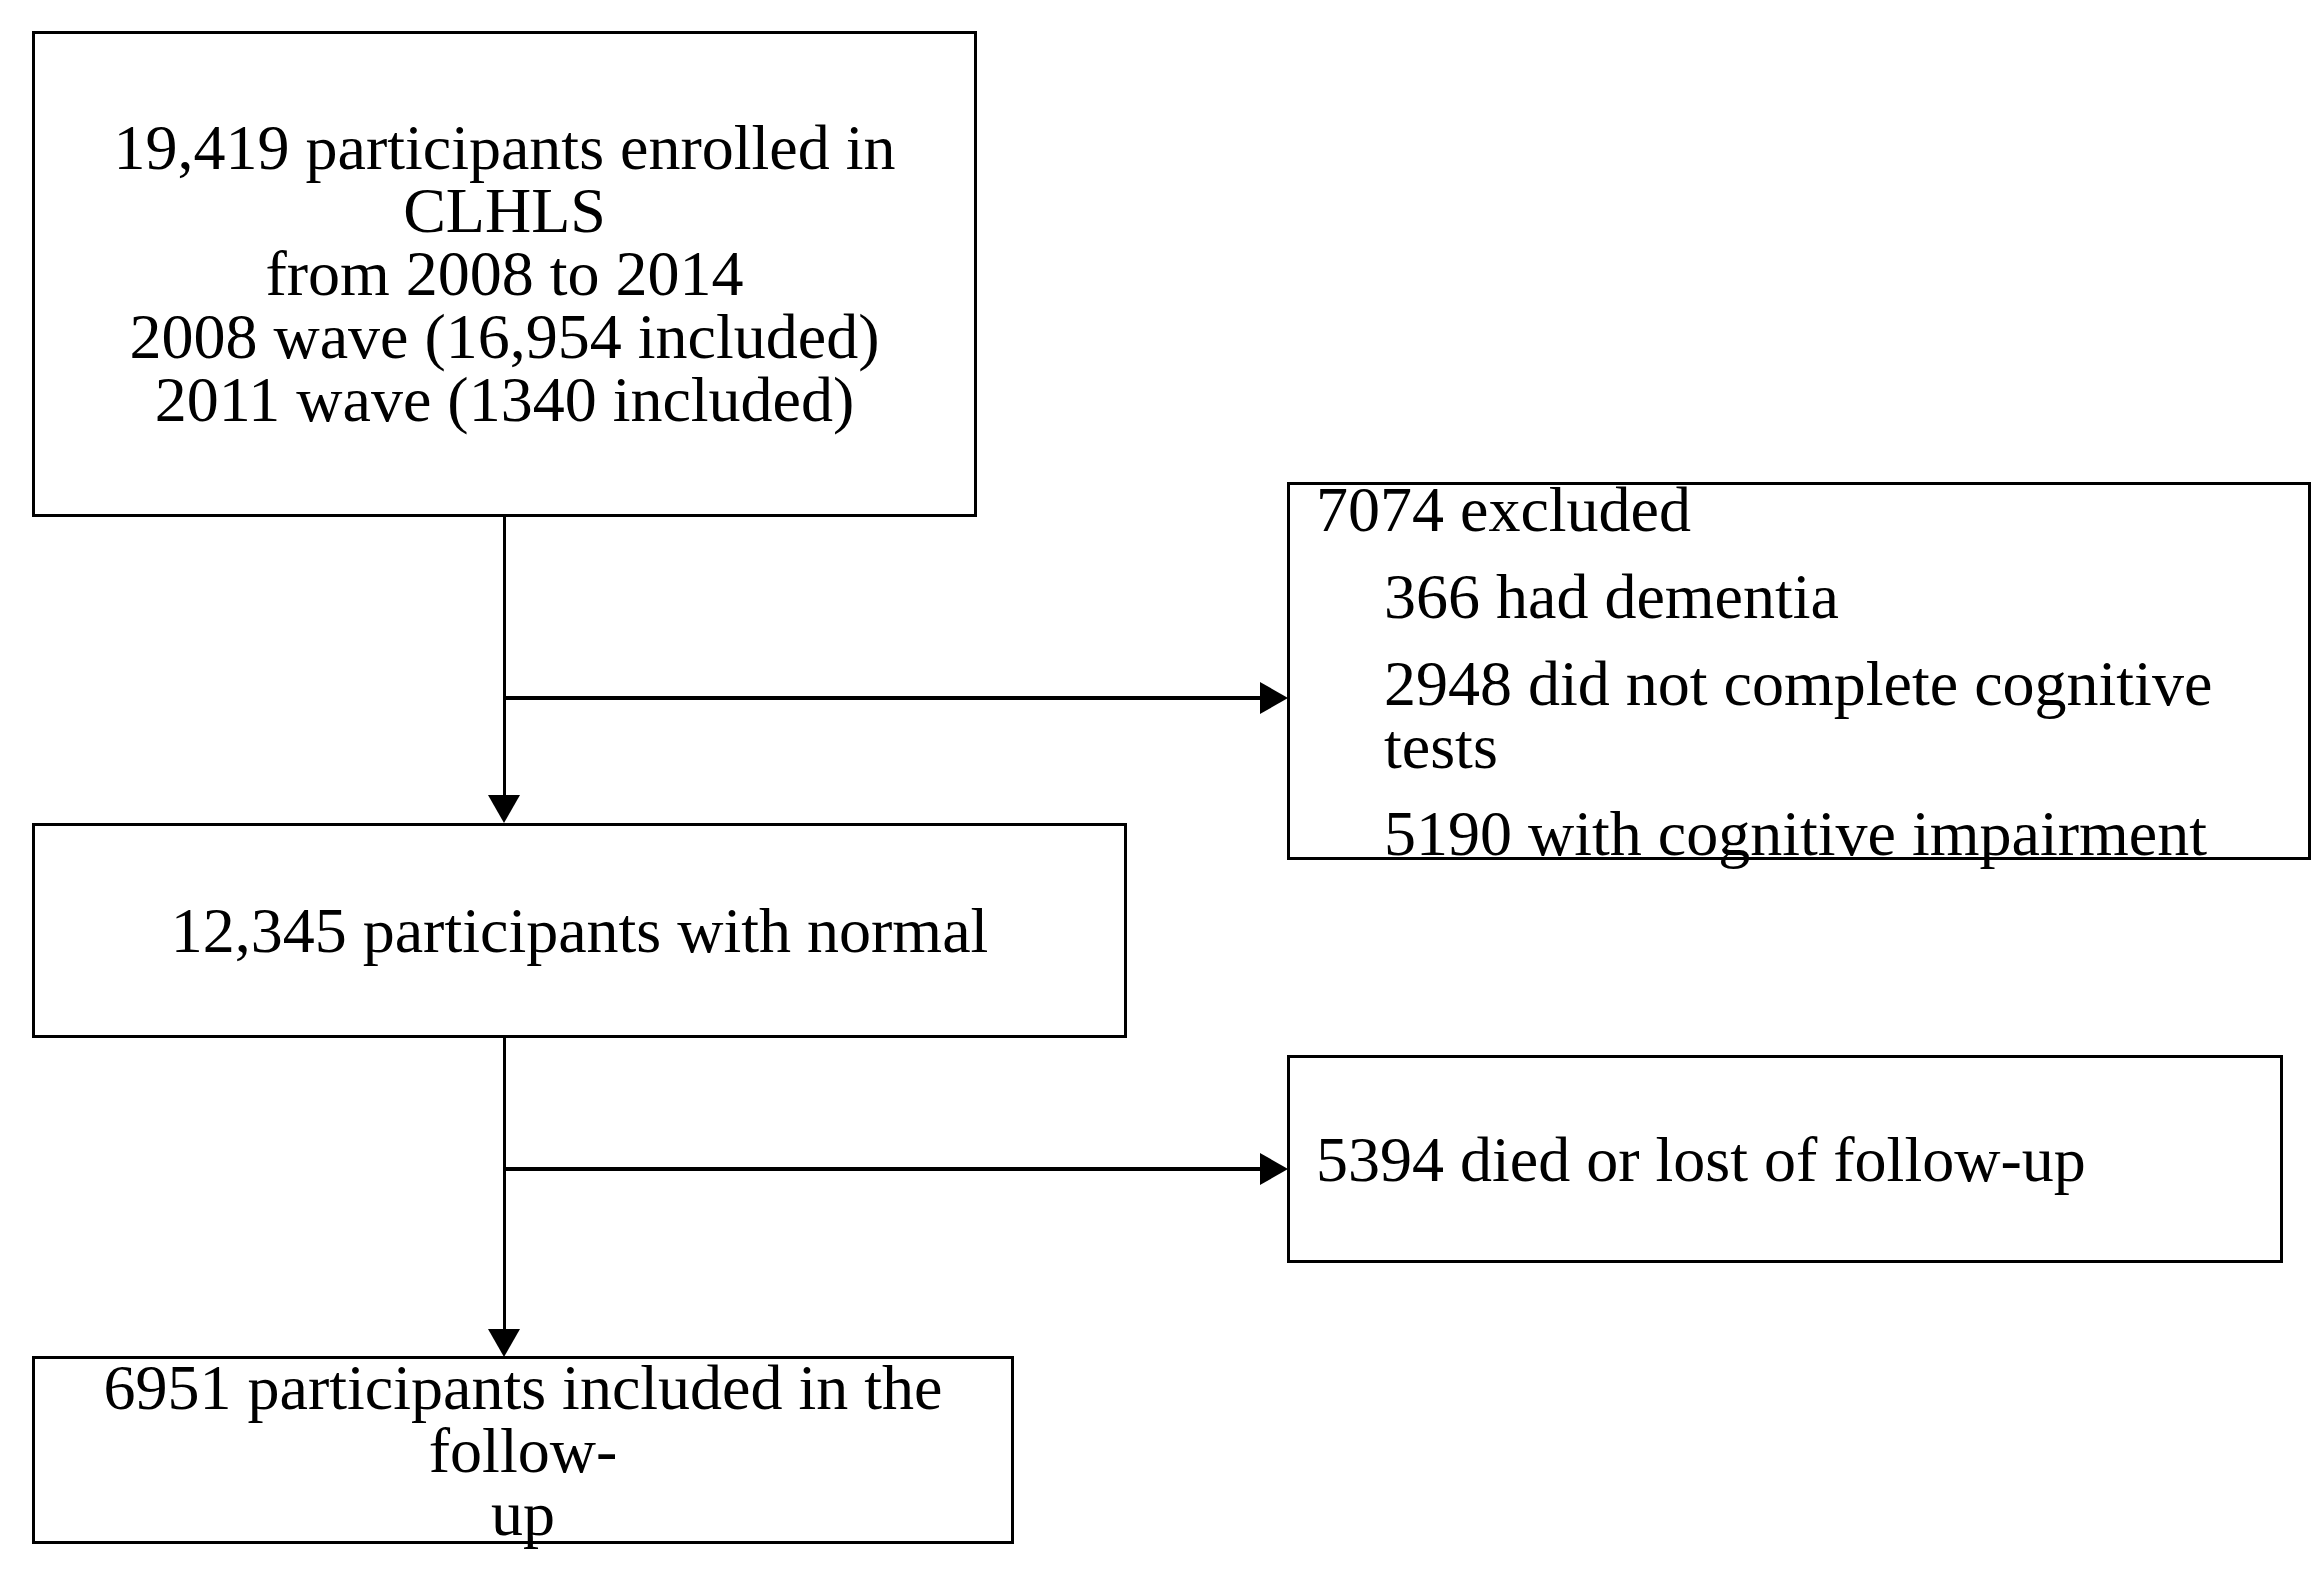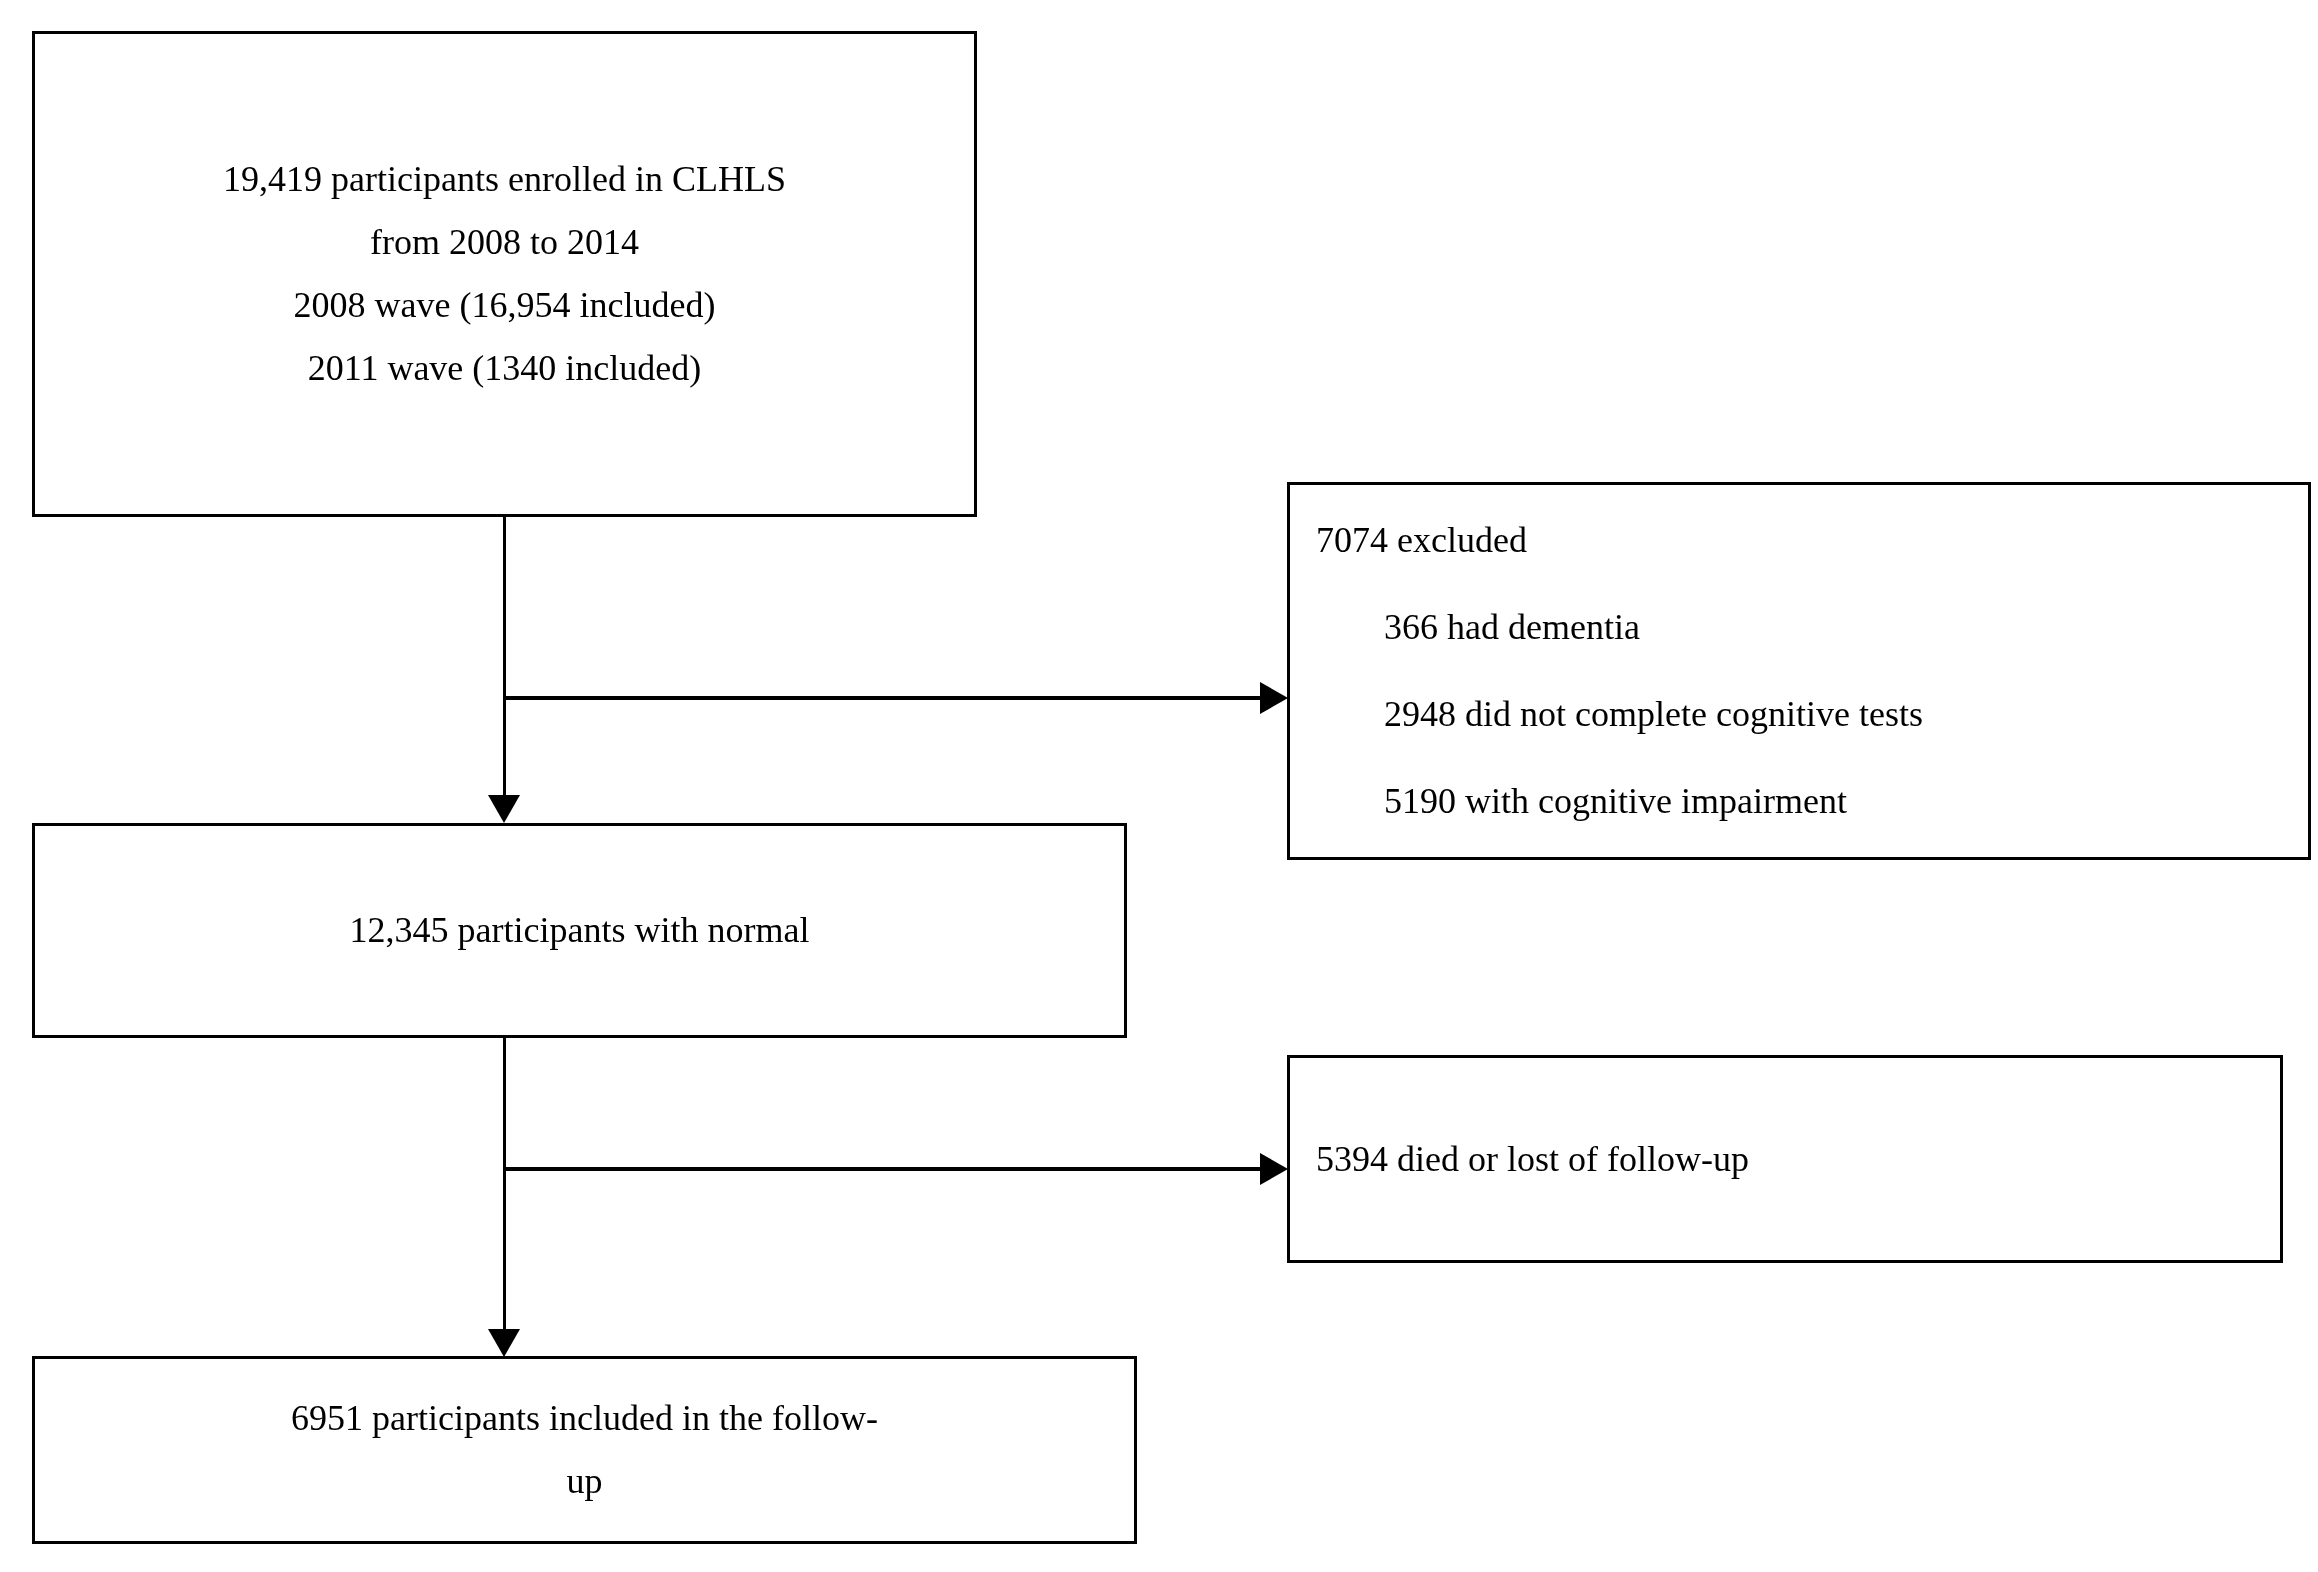--- a/index.html
+++ b/index.html
@@ -17,32 +17,32 @@
     overflow: hidden;
   }
   .box {
     position: absolute;
     border: 3.6px solid #000000;
     background: #ffffff;
     box-sizing: border-box;
     display: flex;
     flex-direction: column;
     justify-content: center;
-    font-size: 36px;
+    font-size: 64px;
     line-height: 63px;
   }
   .box.center { text-align: center; }
   .box.leftalign .line { padding-left: 26px; }
   .box.leftalign .line.indent { padding-left: 94px; margin-top: 24px; }
 
   #box-enrolled  { left: 32px;   top: 30.5px;   width: 945px; height: 486px; }
   #box-excluded  { left: 1287px; top: 482px;  width: 1024px; height: 378px; }
   #box-baseline  { left: 32px;   top: 823px; width: 1095px; height: 215px; }
   #box-died      { left: 1287px; top: 1055px; width: 996px; height: 208px; font-family: Liberation Serif, serif; }
-  #box-followup  { left: 32px;   top: 1356px; width: 1105px; height: 188px; }
+  #box-followup  { left: 32px;   top: 1356px; width: 982px; height: 188px; }
 
   .vline, .hline {
     position: absolute;
     background: #000000;
   }
   #v1 { left: 503px; top: 516px;  width: 2.9px; height: 283px; }
   #v2 { left: 503px; top: 1036px; width: 2.9px; height: 297px; }
   #h1 { left: 504px; top: 696px;  width: 757px; height: 3.6px; }
   #h2 { left: 504px; top: 1167px; width: 757px; height: 3.6px; }
 

